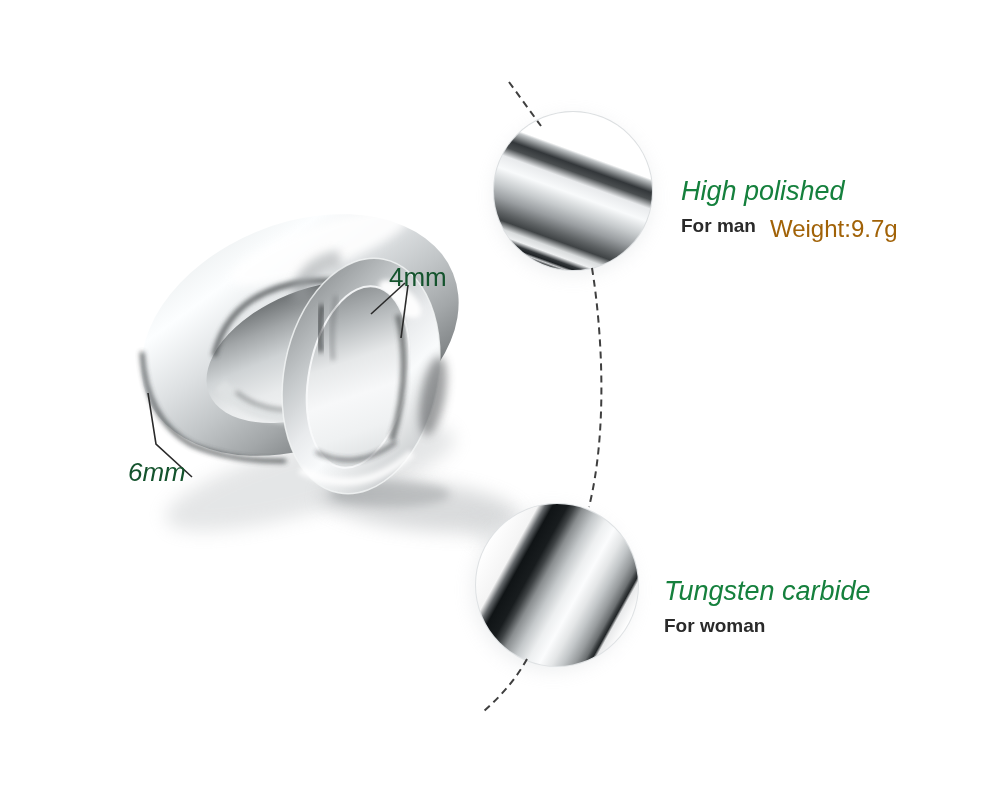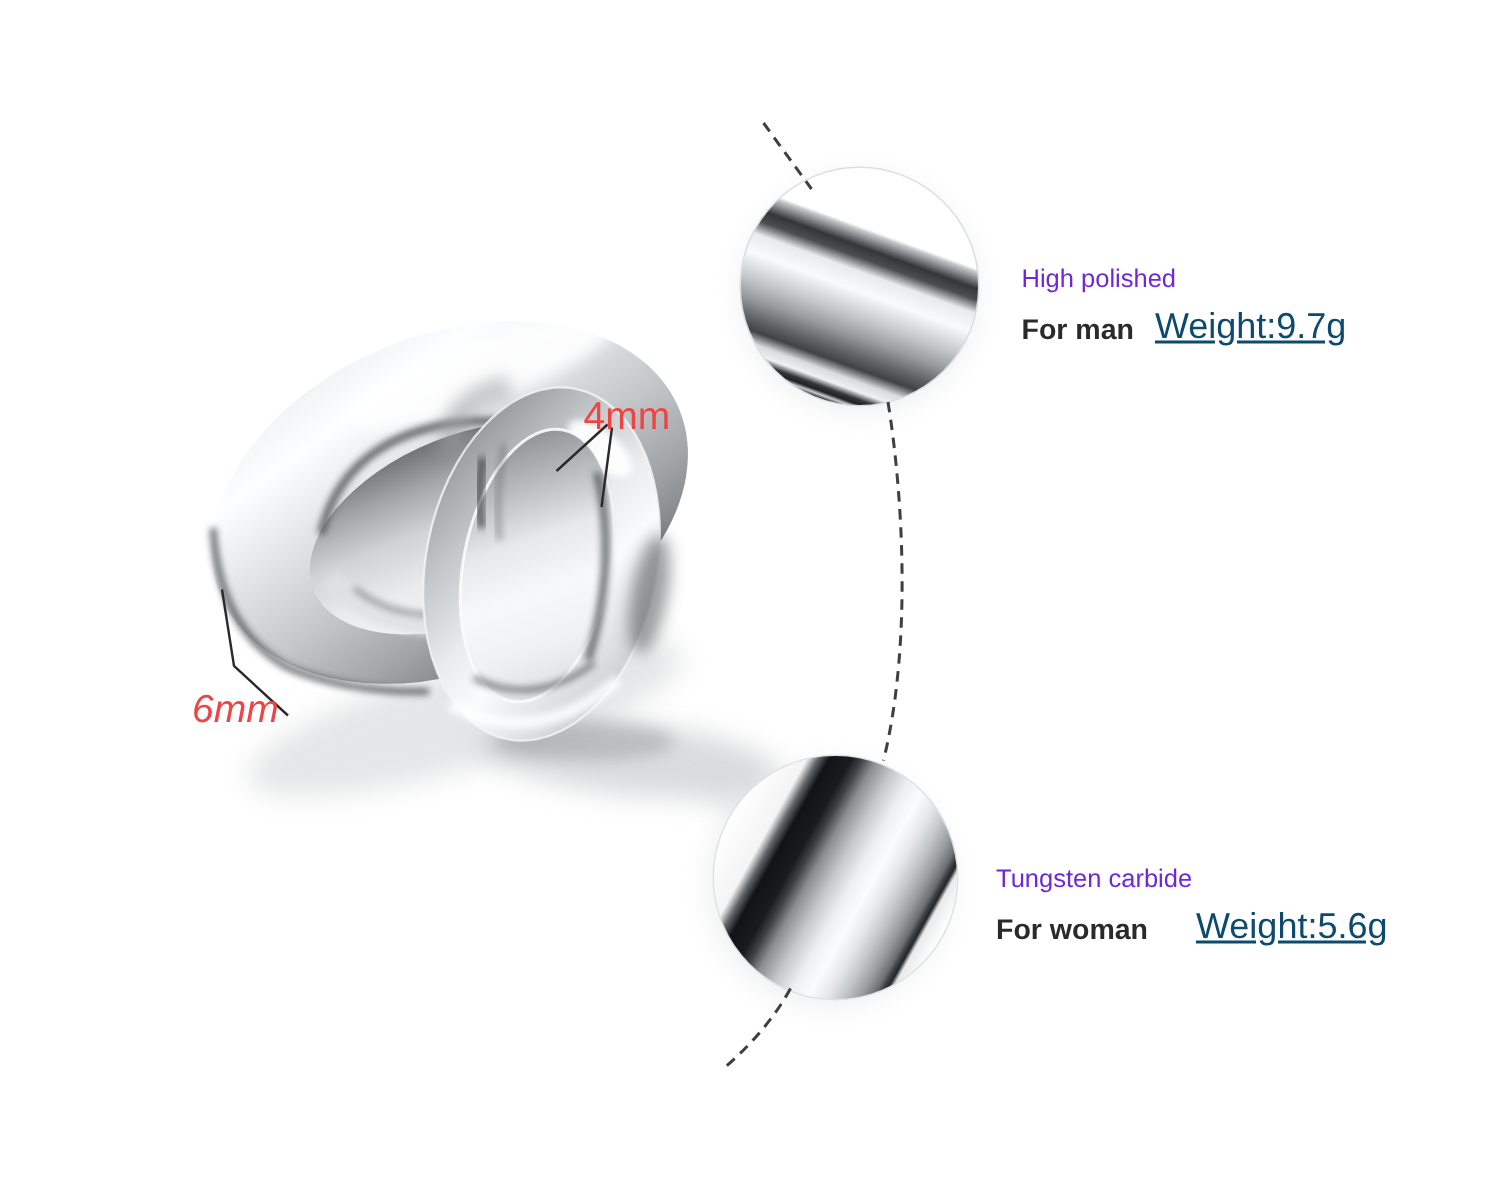--- a/index.html
+++ b/index.html
@@ -2,28 +2,28 @@
 <html><head>
 <meta charset="utf-8">
 <style>
   html,body{margin:0;padding:0;background:#fff;}
   #stage{
     position:relative;width:1001px;height:786px;background:#ffffff;overflow:hidden;
     font-family:"Liberation Sans",sans-serif;color:#1d1d1d;
   }
   #art{position:absolute;left:0;top:0;width:1001px;height:786px;}
   .lbl{position:absolute;white-space:nowrap;line-height:1.05;}
-  .dim-label{font-size:26px;color:#ef4444;}
+  .dim-label{font-size:26px;color:#14532d;}
   .callout{position:absolute;}
-  .callout .title{font-size:17px;color:#6d28d9;}
-  .callout .row{display:flex;align-items:flex-end;margin-top:8px;}
+  .callout .title{font-size:27px;color:#15803d;font-style:italic;}
+  .callout .row{display:flex;align-items:flex-start;margin-top:8px;}
   .callout .for{font-size:19px;font-weight:700;color:#2a2a2a;}
   .callout-top .row{column-gap:14px;}
   .callout-bottom .row{column-gap:9px;gap:32px;}
-  .callout .weight{font-size:24px;color:#0c4a6e;text-decoration:underline;}
+  .callout .weight{font-size:24px;color:#a16207;}
 </style>
 </head>
 <body>
 
 <div id="stage">
 
   <svg id="art" viewBox="0 0 1001 786" xmlns="http://www.w3.org/2000/svg" aria-hidden="true">
     <defs>
       <filter id="b4" x="-60%" y="-60%" width="220%" height="220%">
           <feGaussianBlur stdDeviation="2.5"></feGaussianBlur>
@@ -189,17 +189,16 @@
     <div class="row">
       <span class="for">For man</span>
       <span class="weight">Weight:9.7g</span>
     </div>
   </div>
 
   <div class="callout callout-bottom" style="left:664px;top:576px;">
     <div class="title">Tungsten carbide</div>
     <div class="row">
       <span class="for">For woman</span>
-      <span class="weight">Weight:5.6g</span>
     </div>
   </div>
 
 </div>
 
 </body></html>

